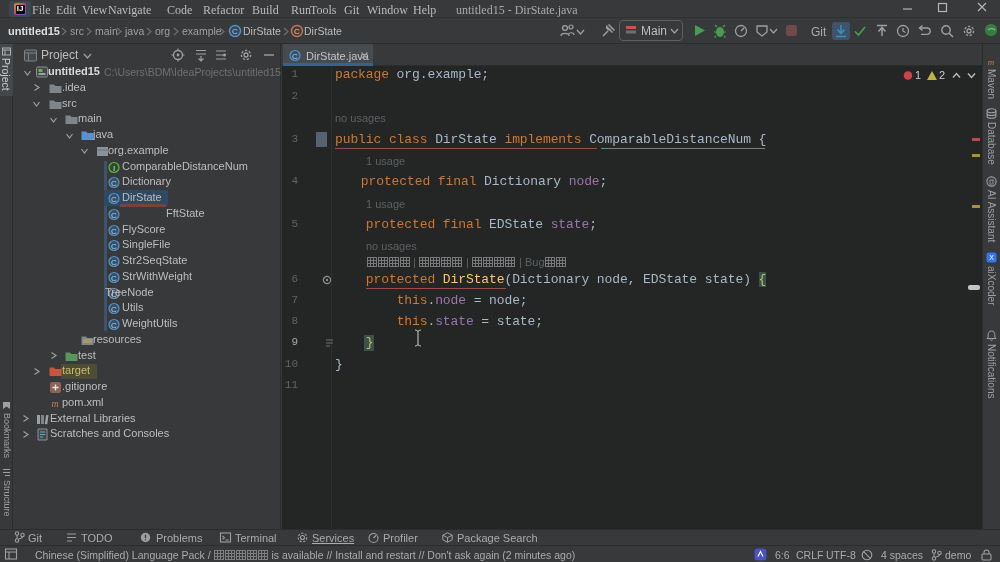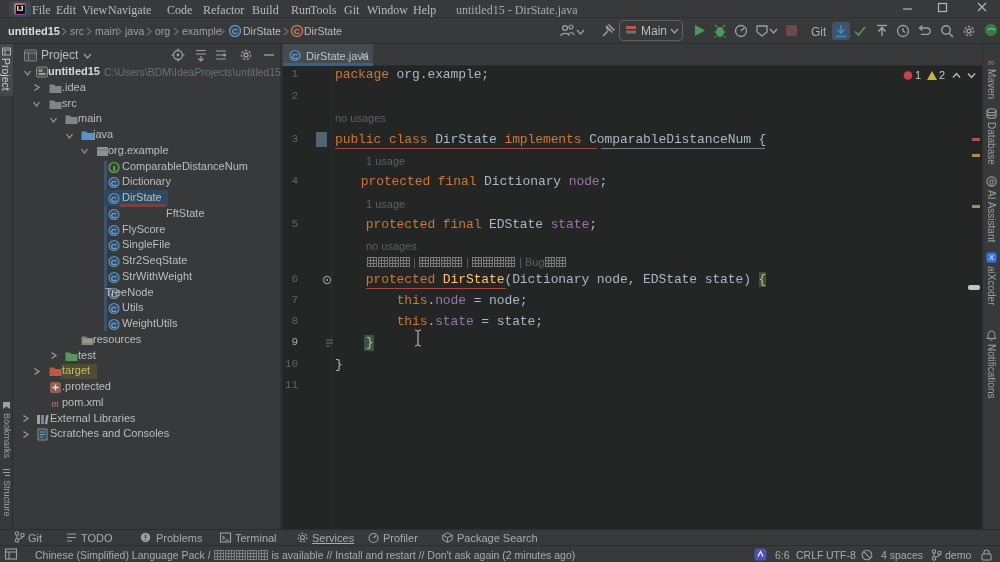--- a/index.html
+++ b/index.html
@@ -344,21 +344,21 @@
         <path d="M1.5 0.5 L6 3.5 L1.5 6.5" stroke="#9DA0A2" stroke-width="1.2" fill="none"></path>
       </svg>
  <svg width="13" height="13" style="left:49px;top:365.25px;">
         <path d="M0.5 2.5 H5 L6.5 4 H12.5 V11 H0.5 Z" fill="#C4583E"></path>
       </svg>
  <span class="treerow" style="left:62px;top:364.2px;color:#C6BD6B;">target</span>
  <svg width="13" height="13" style="left:49px;top:381.0px;">
         <rect x="1" y="1" width="11" height="11" rx="2" fill="#8E6356"></rect>
         <path d="M3.5 6.5 H9.5 M6.5 3.5 V9.5" stroke="#E8E6E4" stroke-width="1.3"></path>
       </svg>
- <span class="treerow" style="left:62px;top:380.0px;color:#BCBEC0;">.protected</span>
+ <span class="treerow" style="left:62px;top:380.0px;color:#BCBEC0;">.gitignore</span>
  <svg width="13" height="13" style="left:49px;top:396.75px;">
         <text x="6" y="10" font-size="10" font-style="italic" fill="#C77B4F" text-anchor="middle" font-family="Liberation Serif">m</text>
       </svg>
  <span class="treerow" style="left:62px;top:395.8px;color:#BCBEC0;">pom.xml</span>
  <svg width="8" height="8" style="left:22px;top:415.0px;">
         <path d="M1.5 0.5 L6 3.5 L1.5 6.5" stroke="#9DA0A2" stroke-width="1.2" fill="none"></path>
       </svg>
  <svg width="13" height="13" style="left:36px;top:412.5px;">
         <rect x="1" y="2" width="3" height="9" fill="#9DA0A2"></rect>
         <rect x="5" y="2" width="3" height="9" fill="#7F8588"></rect>

